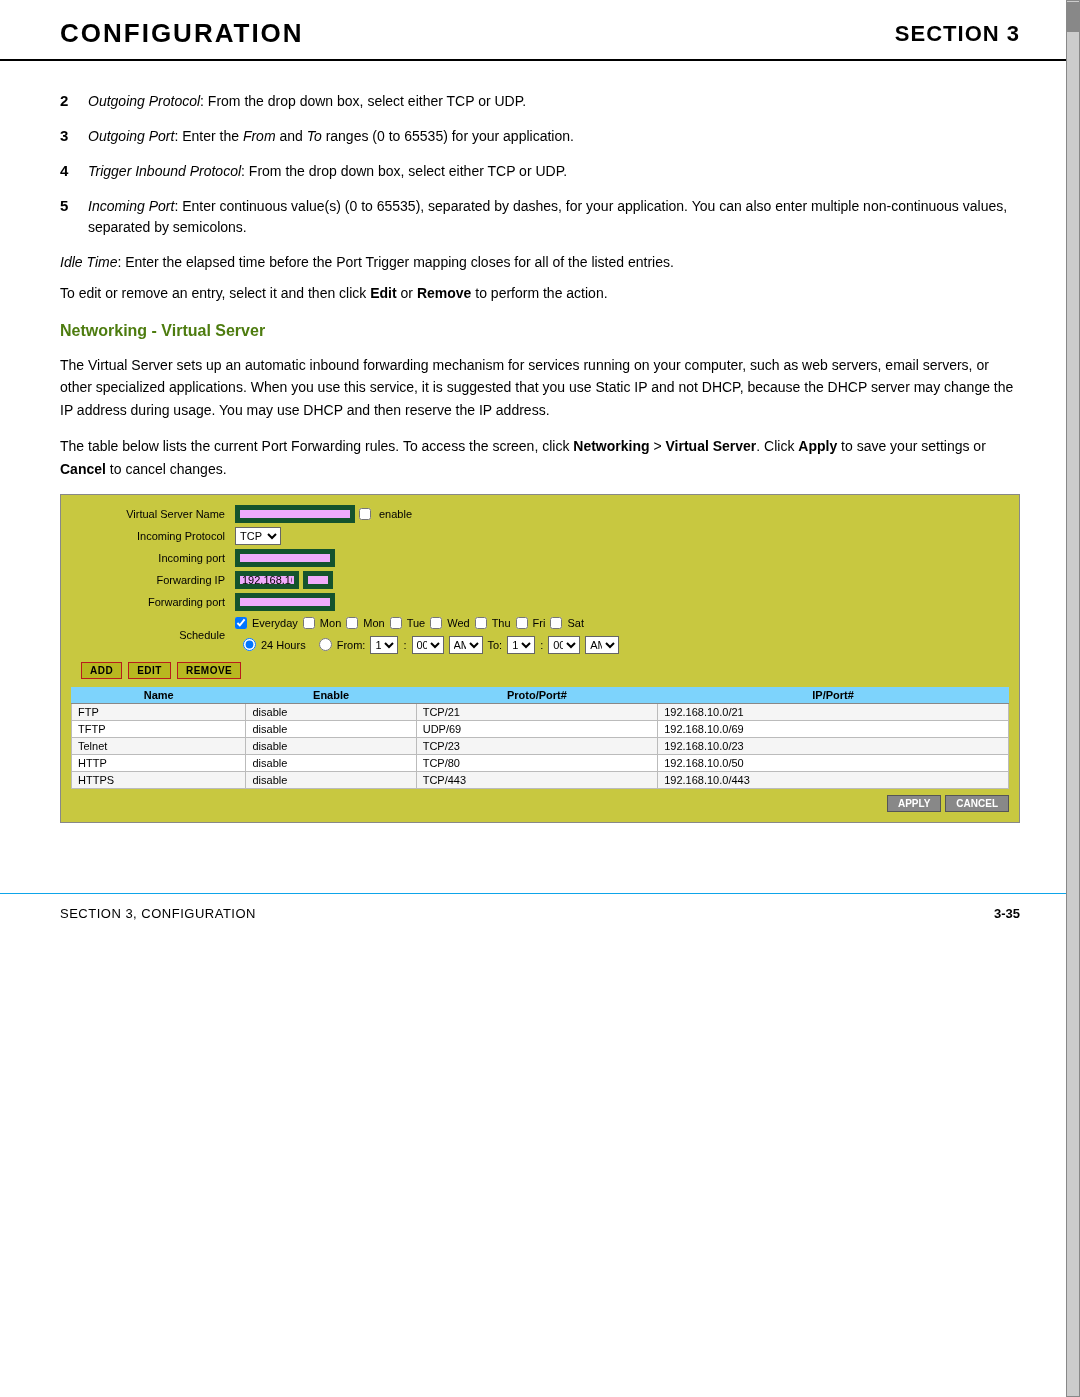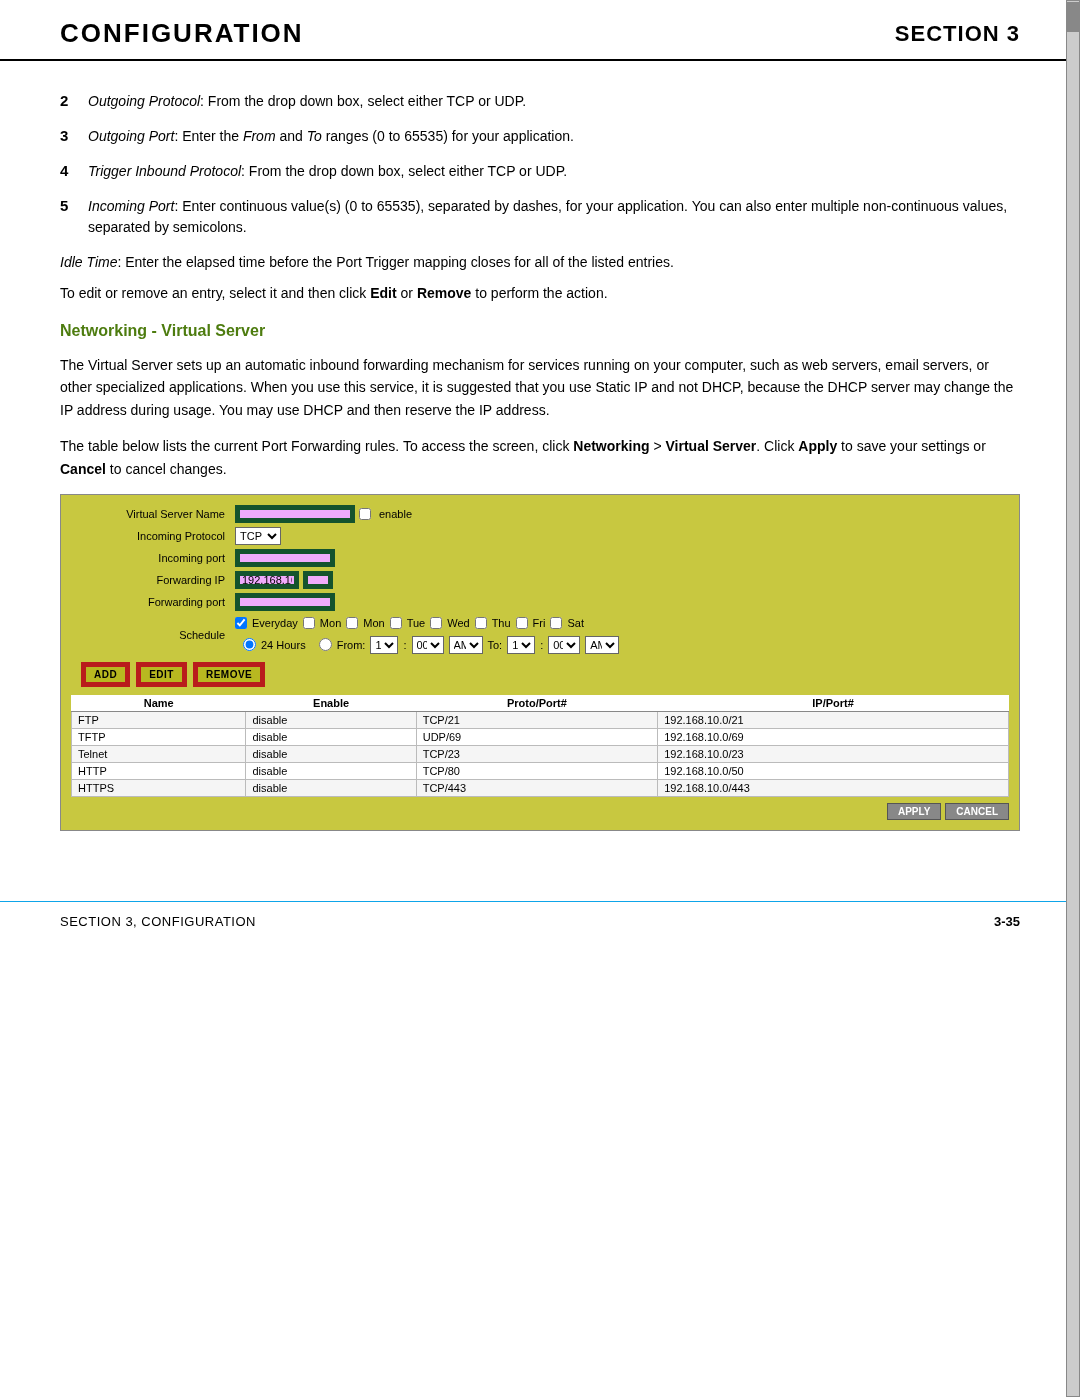--- a/index.html
+++ b/index.html
@@ -169,39 +169,39 @@
     }
 
     
     .btn-row {
       display: flex;
       gap: 6px;
       margin: 6px 0 8px 10px;
     }
     .vs-btn {
       background: #b8b820;
-      border: 5px solid #b91c1c;
+      border: 1px solid #b91c1c;
       font-size: 10px;
       font-weight: bold;
       padding: 2px 8px;
       cursor: pointer;
       letter-spacing: 0.5px;
     }
 
     
     .vs-table-label {
       font-size: 11px;
       font-weight: bold;
       margin-bottom: 3px;
     }
     .vs-table {
       width: 100%;
       border-collapse: collapse;
       font-size: 11px;
-      background: #ffffff;
+      background: #7dd3fc;
     }
     .vs-table th {
       text-align: center;
       font-weight: bold;
       font-size: 11px;
       padding: 2px 4px;
       border-bottom: 1px solid #888;
     }
     .vs-table td {
       padding: 2px 6px;

